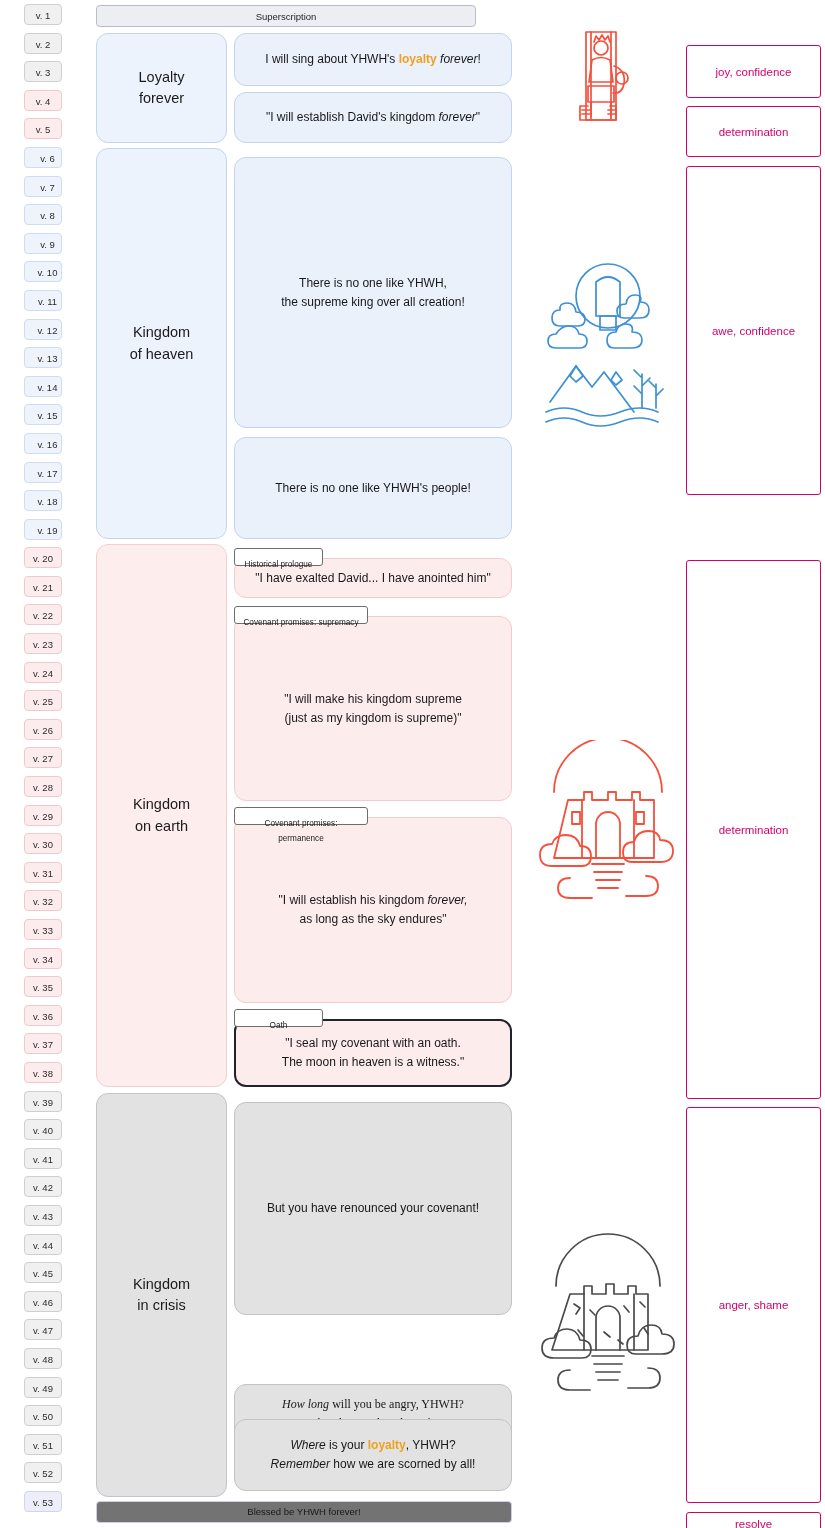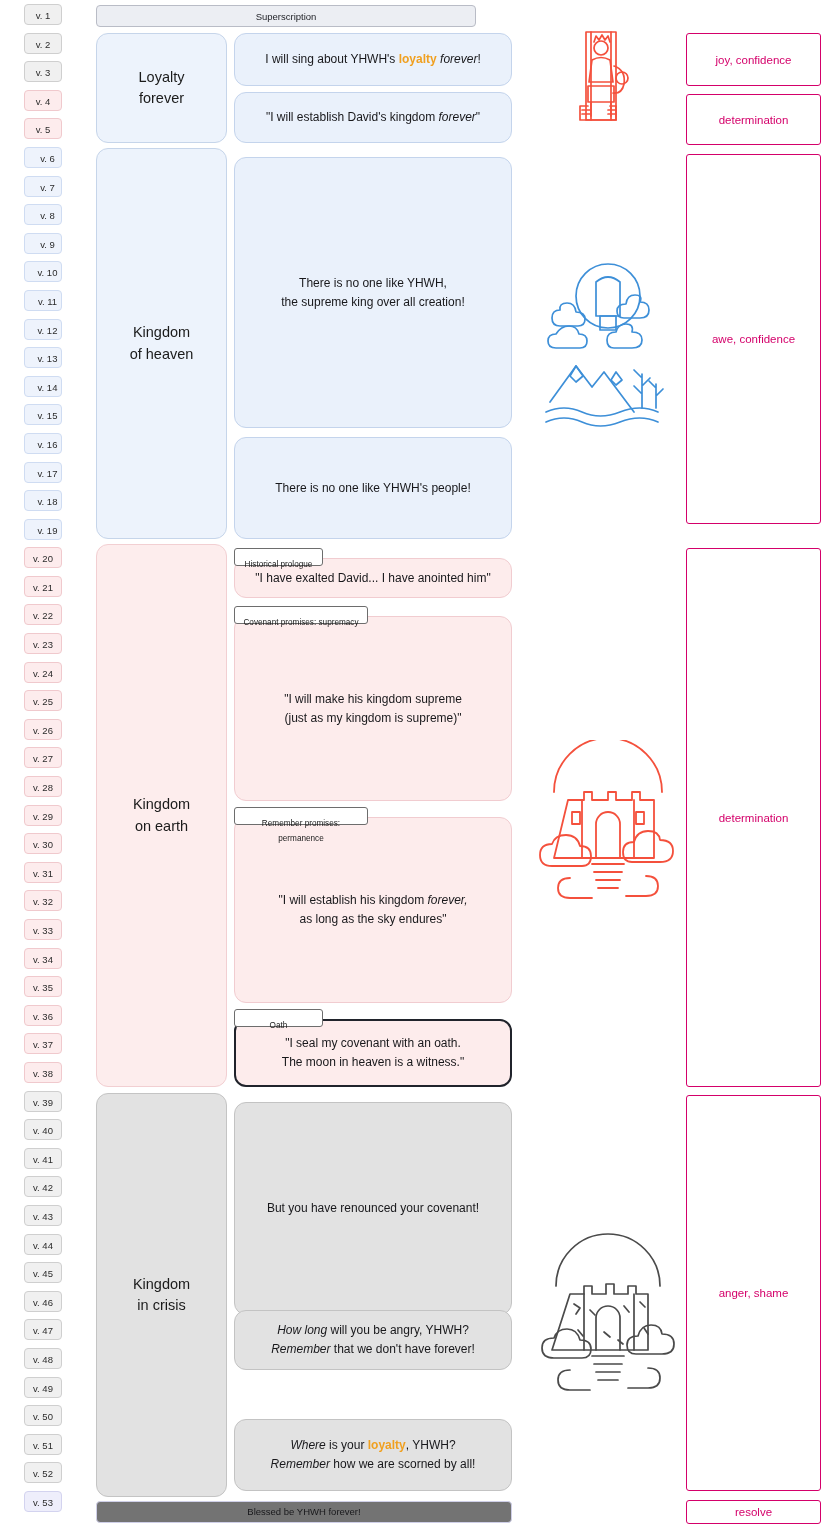--- a/index.html
+++ b/index.html
@@ -60,21 +60,21 @@
   }
 
   .bold-amber{color:#f0a020;font-weight:bold;}
   .ital{font-style:italic;}
 
   
   .emotion{
     position:absolute;left:686px;width:135px;
     border:1.6px solid #d4006a;border-radius:3px;background:#ffffff;
     display:flex;align-items:center;justify-content:center;text-align:center;
-    color:#d4006a;font-size:11.5px;box-sizing:border-box;
+    color:#d4006a;font-size:11.5px;box-sizing:border-box;margin-top:12px;
   }
 
   
   .illus{position:absolute;}
 </style>
 </head>
 <body>
 
 <div id="verse-rail">
     <div class="verse-chip grey">v. 1</div>
@@ -179,41 +179,41 @@
 </div>
 
 <div class="tag" style="top:606px;width:134px;">Covenant promises: supremacy</div>
 <div class="bubble b-pink" style="top:616px;height:185px;">
   <span>
     <span>"I will make his kingdom supreme</span><br>
     <span>(just as my kingdom is supreme)"</span>
   </span>
 </div>
 
-<div class="tag" style="top:807px;width:134px;">Remember promises: permanence</div>
+<div class="tag" style="top:807px;width:134px;">Covenant promises: permanence</div>
 <div class="bubble b-pink" style="top:817px;height:186px;">
   <span>
     <span>"I will establish his kingdom </span><span class="ital">forever,</span><br>
     <span>as long as the sky endures"</span>
   </span>
 </div>
 
 <div class="tag" style="top:1009px;width:89px;">Oath</div>
 <div class="bubble b-thick" style="top:1019px;height:68px;">
   <span>
     <span>"I seal my covenant with an oath.</span><br>
     <span>The moon in heaven is a witness."</span>
   </span>
 </div>
 
 <div class="bubble b-grey" style="top:1102px;height:213px;text-align:right;">
   <span>But you have renounced your covenant!</span>
 </div>
 
-<div class="bubble b-grey" style="top:1310px;height:60px;">
+<div class="bubble b-grey" style="top:1384px;height:60px;font-family:Liberation Serif, serif;">
   <span>
     <span class="ital">How long</span><span> will you be angry, YHWH?</span><br>
     <span class="ital">Remember</span><span> that we don't have forever!</span>
   </span>
 </div>
 
 <div class="bubble b-grey" style="top:1419px;height:72px;">
   <span>
     <span class="ital">Where</span><span> is your </span><span class="bold-amber">loyalty</span><span>, YHWH?</span><br>
     <span class="ital">Remember</span><span> how we are scorned by all!</span>
@@ -289,21 +289,21 @@
     <path d="M114 136 q12 0 12 10 t-12 10 h-20"></path>
   </svg>
 </div>
 
 <div class="emotion" style="top:33px;height:53px;">
   <span>joy, confidence</span>
 </div>
 <div class="emotion" style="top:94px;height:51px;">
   <span>determination</span>
 </div>
-<div class="emotion" style="top:154px;height:370px;">
+<div class="emotion" style="top:154px;height:329px;">
   <span>awe, confidence</span>
 </div>
 <div class="emotion" style="top:548px;height:539px;">
   <span>determination</span>
 </div>
 <div class="emotion" style="top:1095px;height:396px;">
   <span>anger, shame</span>
 </div>
 <div class="emotion" style="top:1500px;height:24px;">
   <span>resolve</span>

